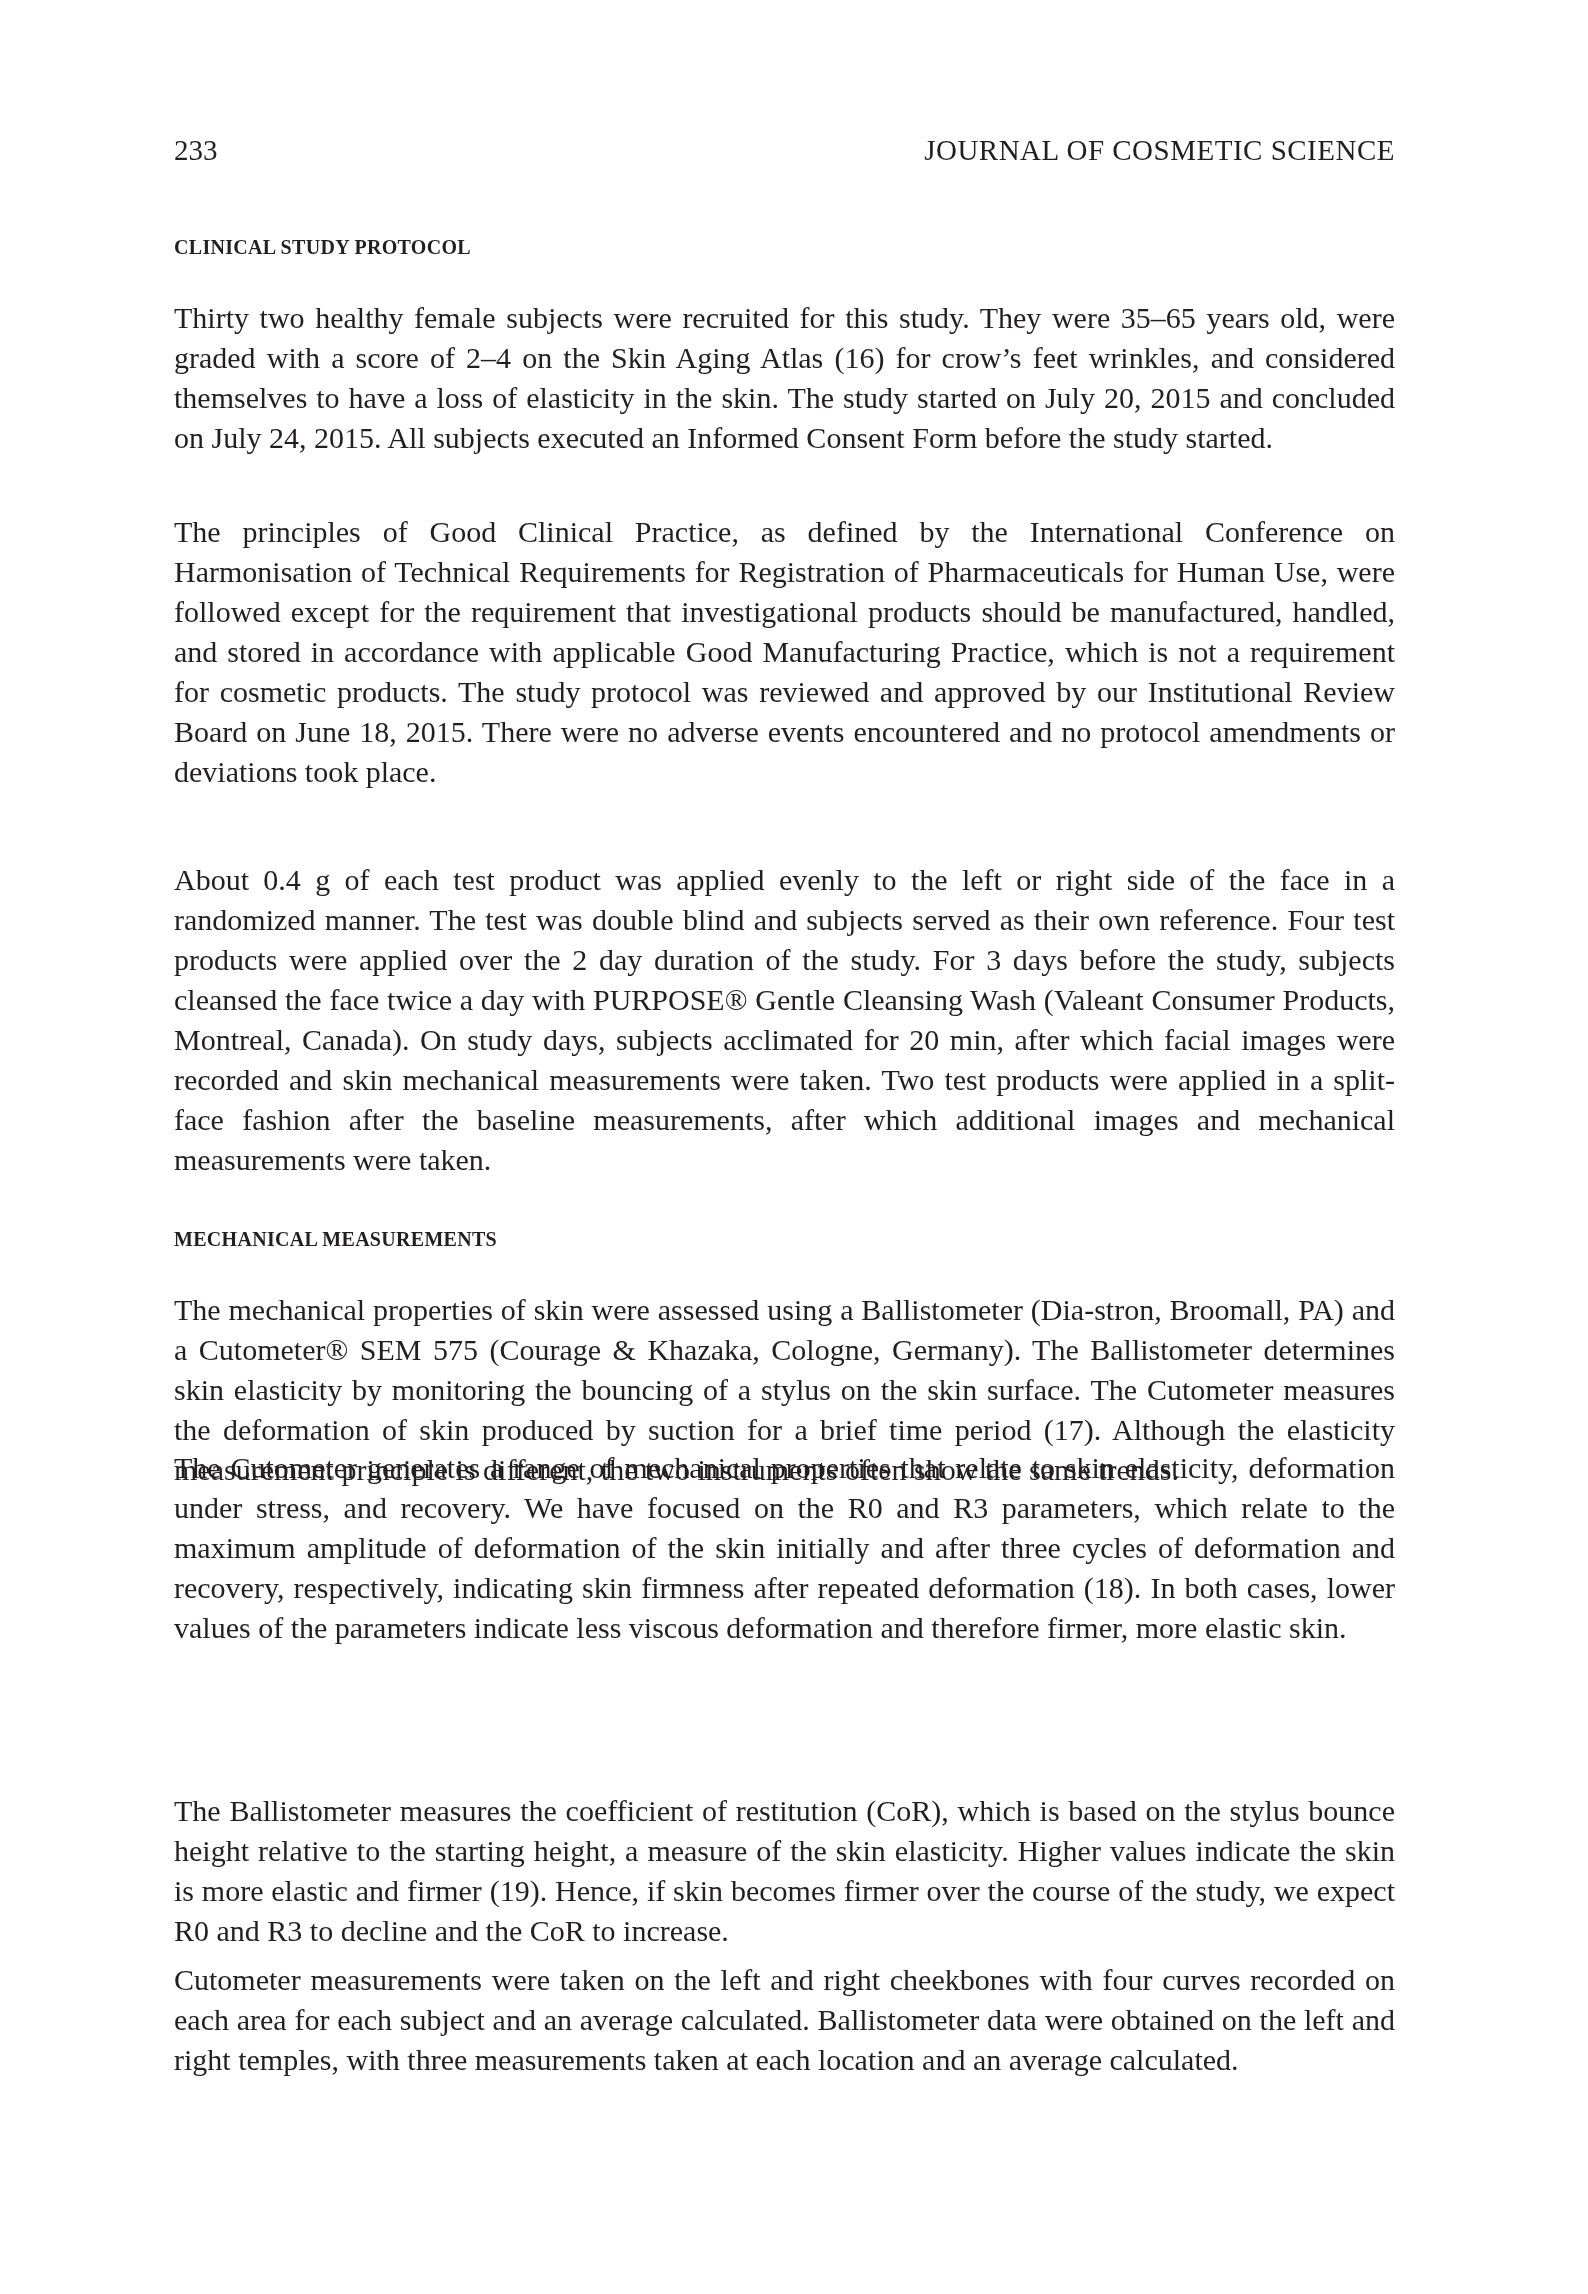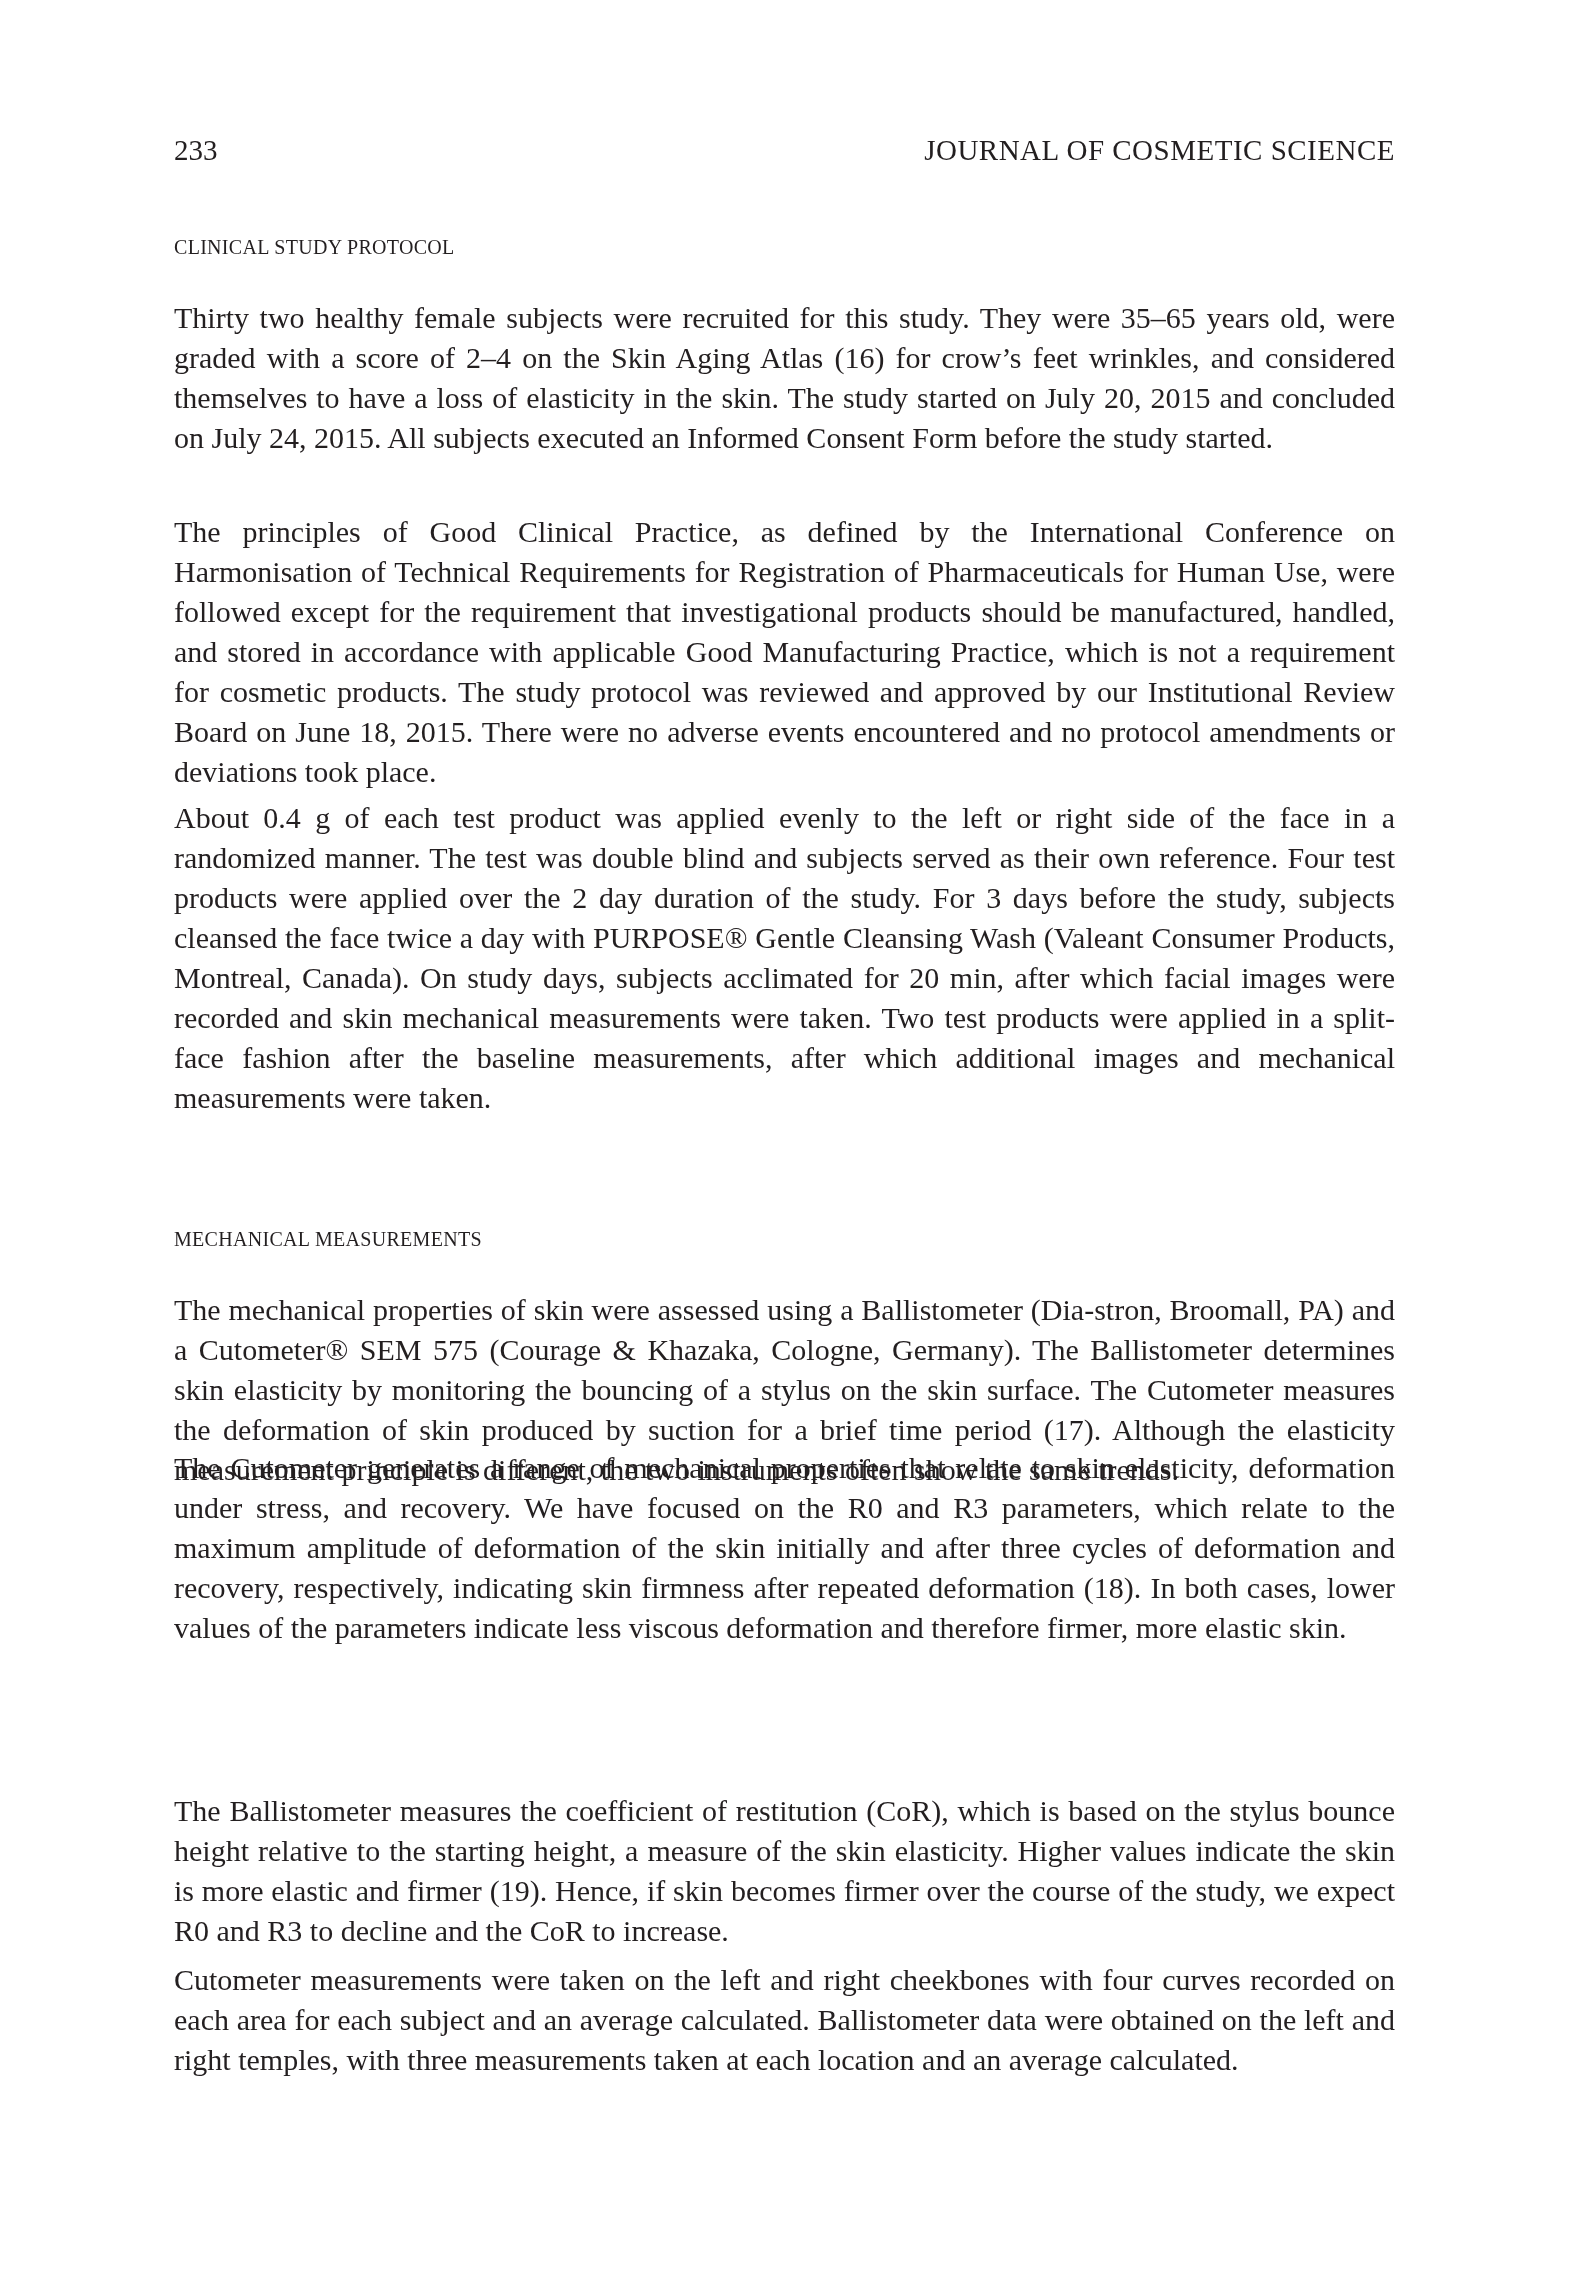--- a/index.html
+++ b/index.html
@@ -44,36 +44,37 @@
       letter-spacing: 0.5px;
       padding-left: 49px;
     }
     .section-heading {
       position: absolute;
       left: 0;
       font-size: 20px;
       letter-spacing: 0.3px;
       line-height: 26px;
       text-transform: uppercase;
+      font-weight: bold;
     }
     .para {
       position: absolute;
       left: 0;
       width: 1221px;
       margin: 0;
       font-size: 30px;
       line-height: 40px;
       text-align: justify;
       text-justify: inter-word;
       hyphens: manual;
     }
     #heading-1 { top: 234px; }
     #para-1 { top: 298px; }
     #para-2 { top: 512px; }
-    #para-3 { top: 798px; }
+    #para-3 { top: 860px; }
     #heading-2 { top: 1226px; }
     #para-4 { top: 1290px; }
     #para-5 { top: 1448px; }
     #para-6 { top: 1791px; }
     #para-7 { top: 1960px; }
   </style>
 </head>
 <body>
 
 <div class="page">

